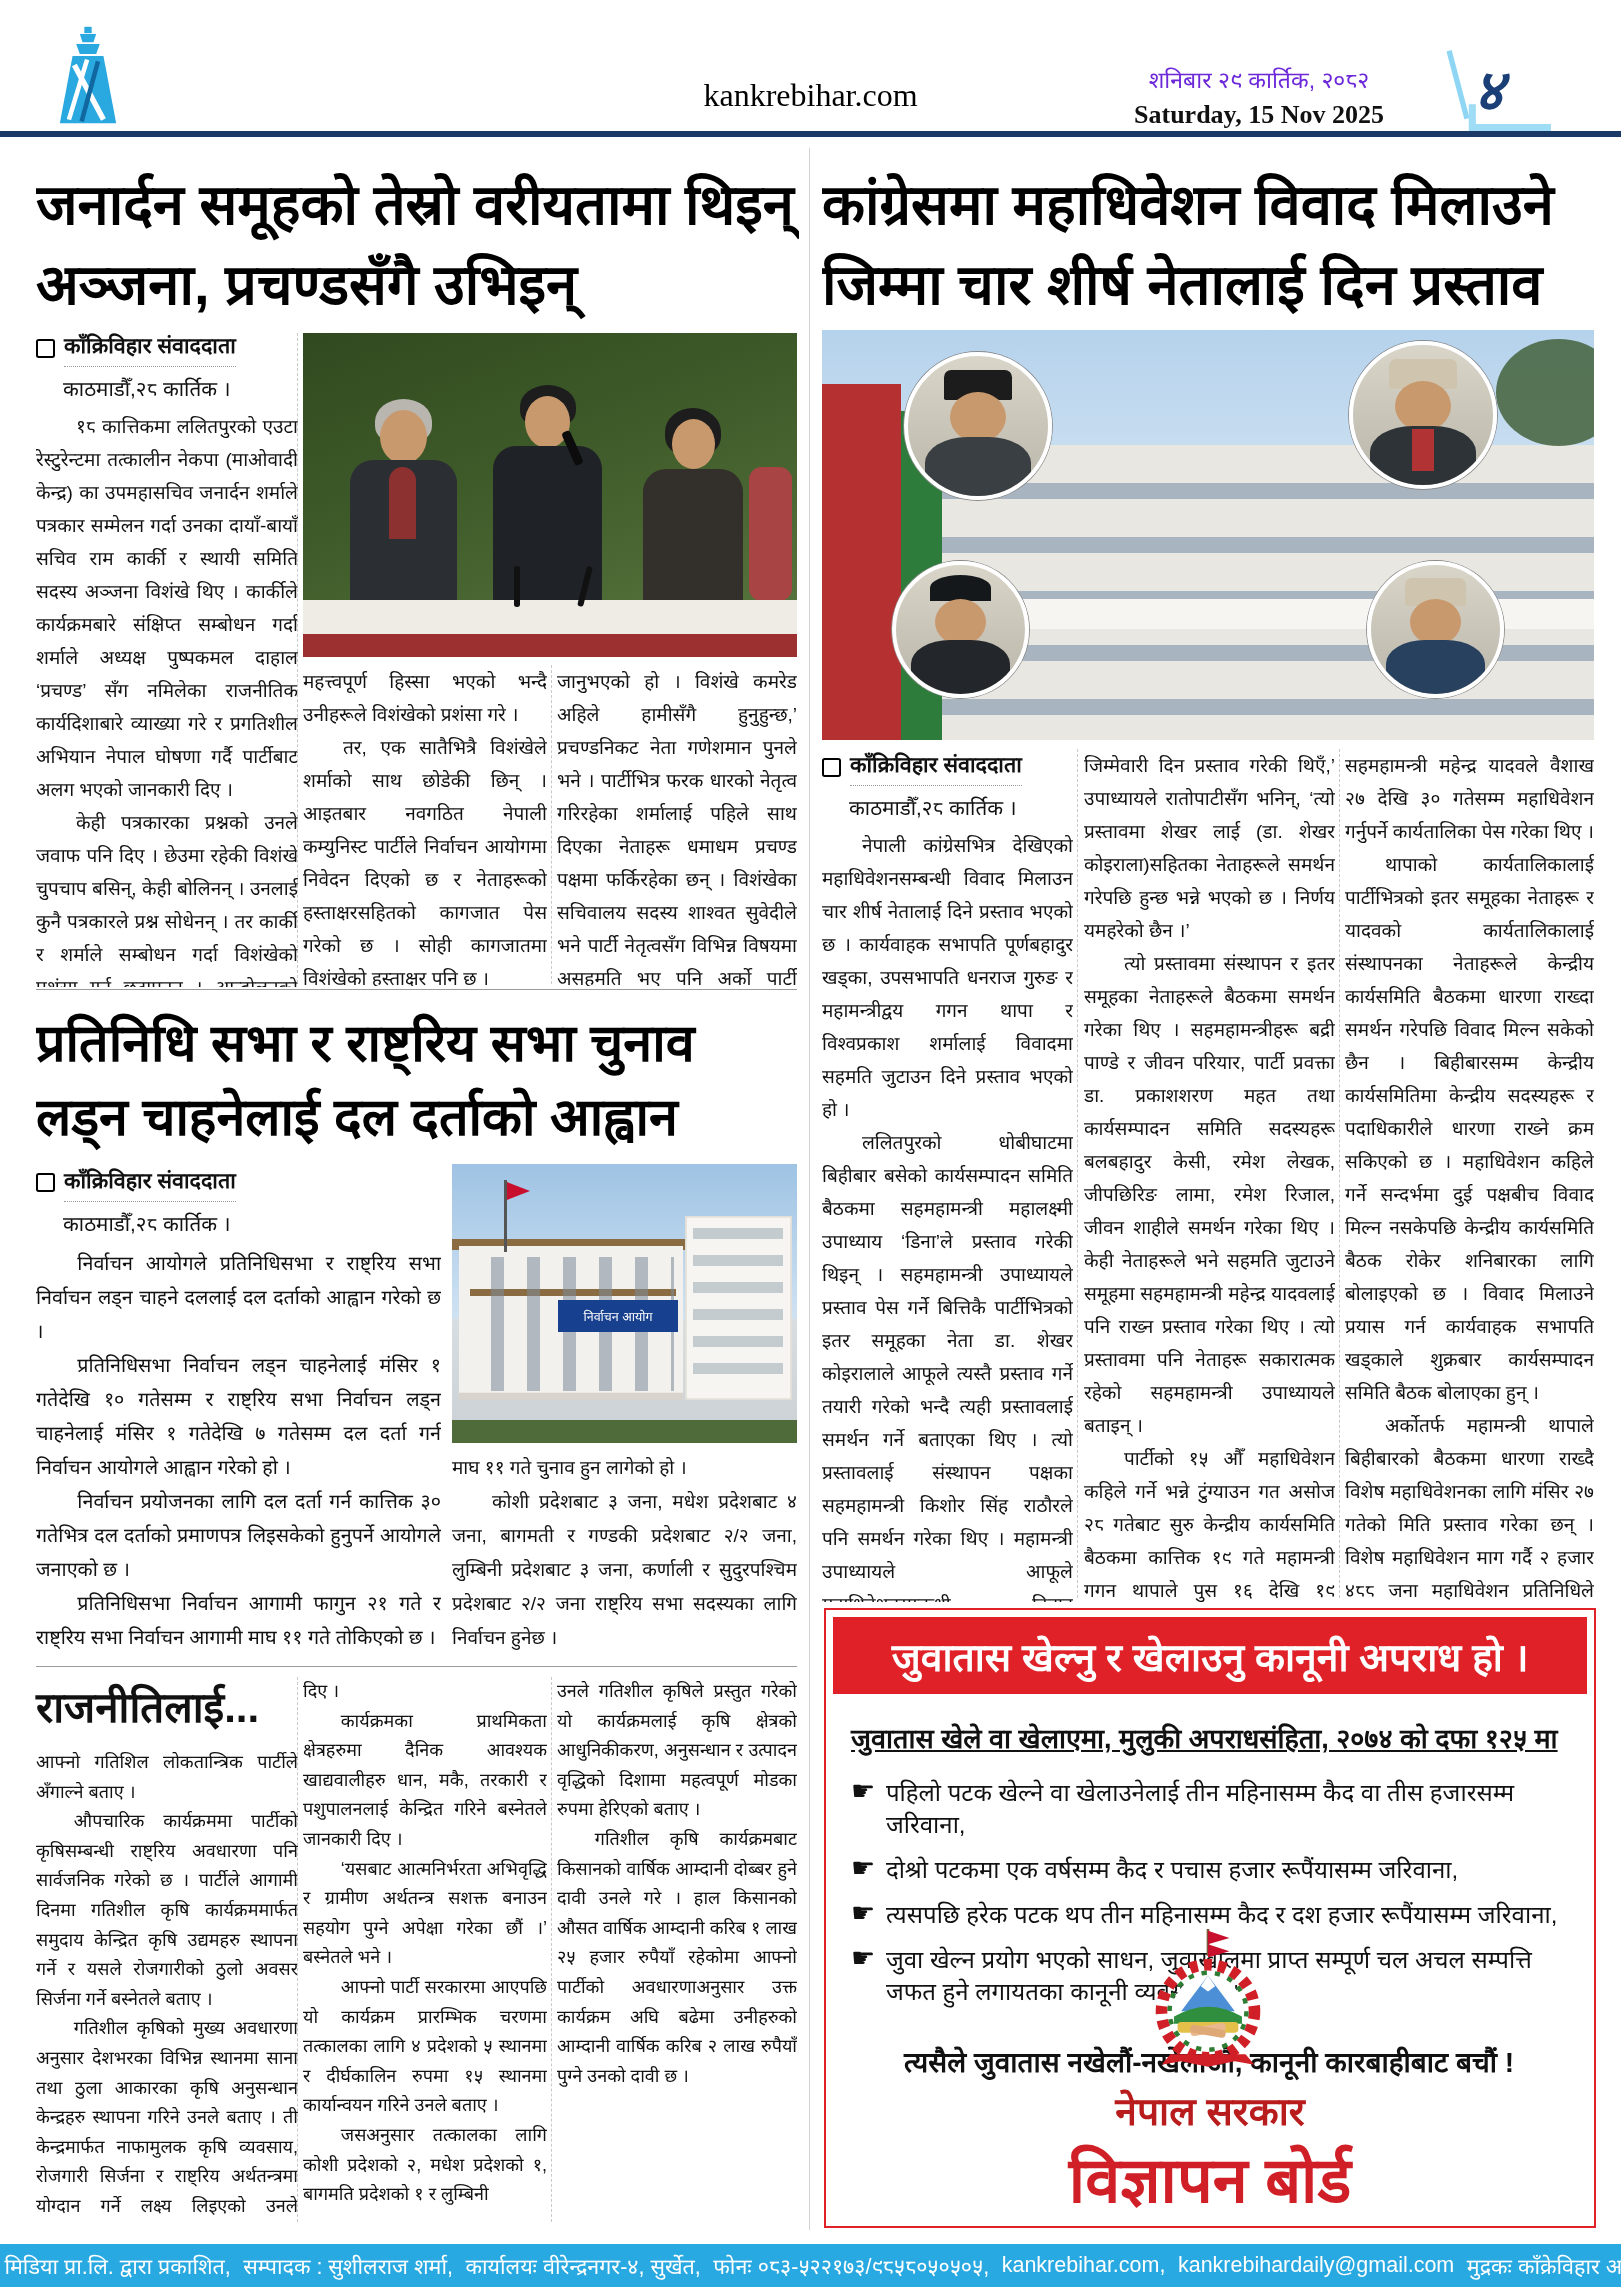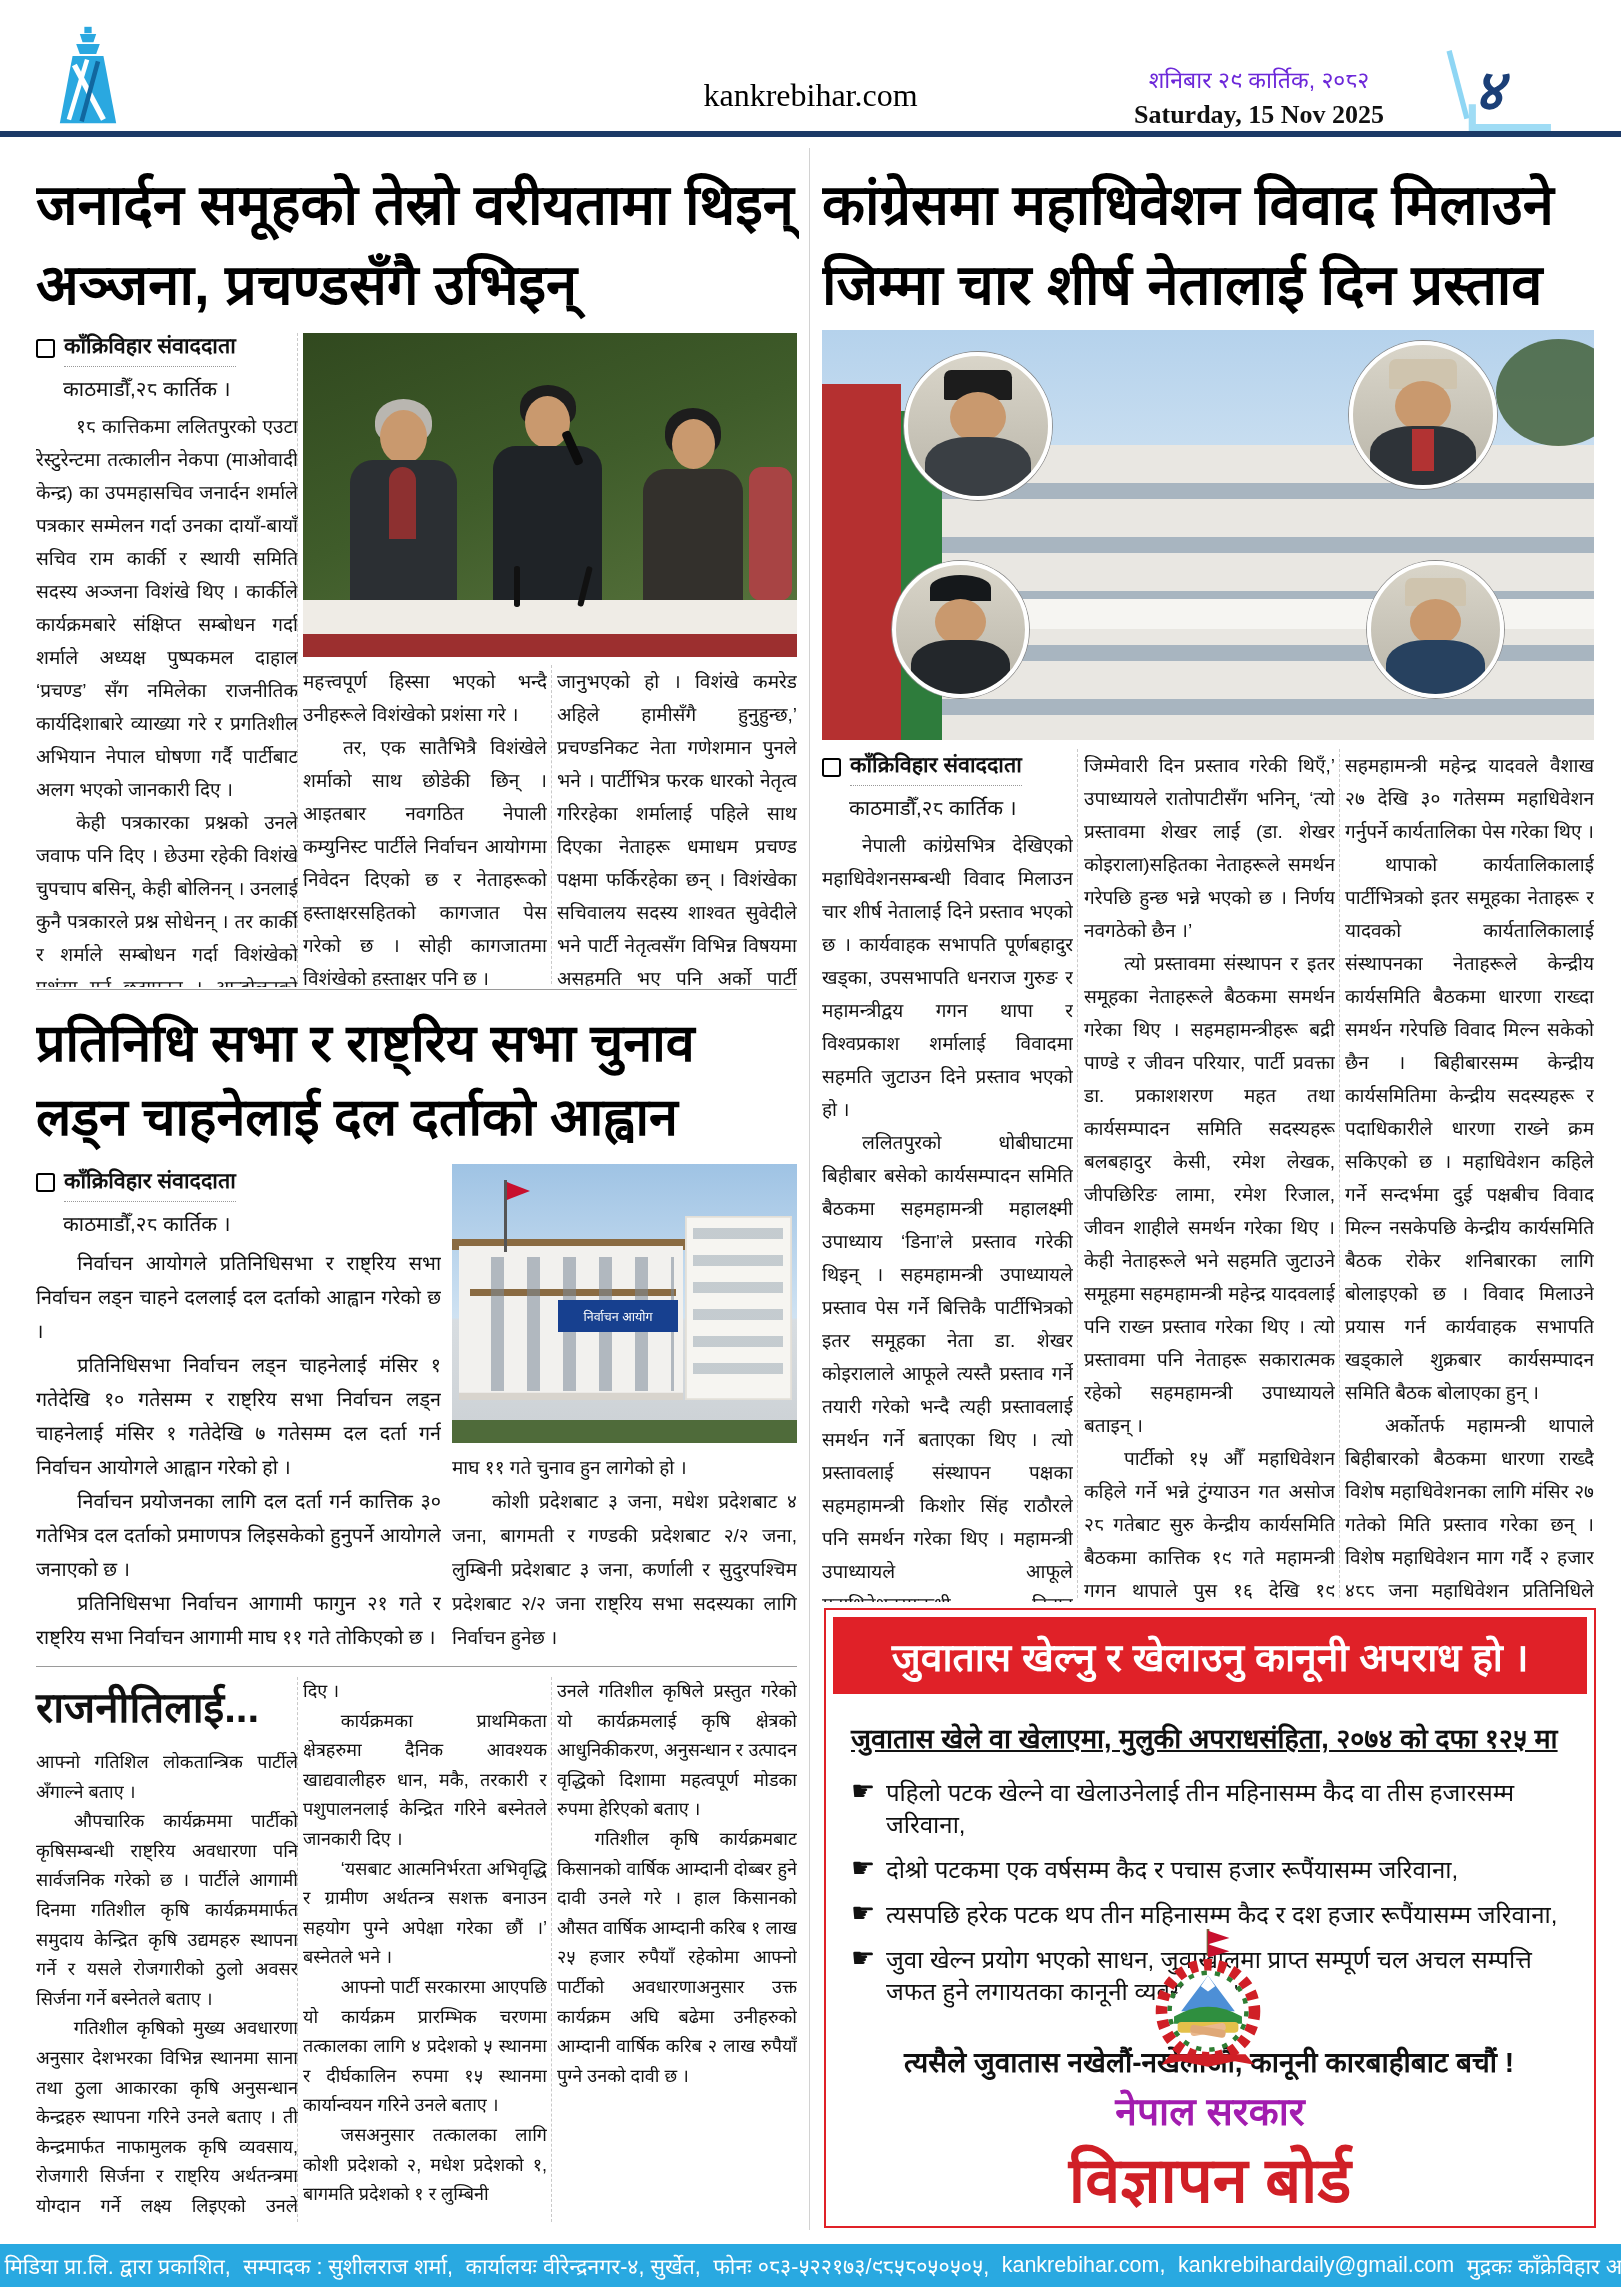--- a/index.html
+++ b/index.html
@@ -126,21 +126,21 @@
   .ad-box { left:824px; top:1608px; width:768px; height:616px; border:2.7px solid #e02128; background:#fff; }
   .ad-banner { position:absolute; left:7.2px; top:7.2px; width:754px; height:77px; background:#e02128; color:#fff;
     font-size:39px; font-weight:800; display:flex; align-items:center; justify-content:center; }
   .ad-heading { position:absolute; left:25px; top:109px; width:716px; font-size:27px; font-weight:800;
     text-decoration:underline; }
   .ad-bullets { position:absolute; left:25px; top:154px; width:722px; }
   .ad-bullet { display:flex; gap:10.7px; margin-top:12.5px; font-size:24px; line-height:1.35; }
   .finger { flex:0 0 auto; font-size:27px; line-height:1.1; }
   .ad-closing { position:absolute; left:25px; top:432px; width:716px; text-align:center; font-size:28px; font-weight:800; }
   .ad-emblem { position:absolute; left:315px; top:319px; width:134px; height:143px; }
-  .ad-gov { position:absolute; left:0; top:473px; width:768px; text-align:center; font-size:39px; font-weight:800; color:#a21caf; }
+  .ad-gov { position:absolute; left:0; top:473px; width:768px; text-align:center; font-size:39px; font-weight:800; color:#b91c1c; }
   .ad-board { position:absolute; left:0; top:525px; width:768px; text-align:center; font-size:63px; font-weight:800; color:#d01f26; }
 
   
   .footer-bar { left:0; top:2244px; width:1621px; height:43px; background:#29a9e1; color:#fff;
     display:flex; align-items:center; justify-content:center; overflow:hidden; }
   .footer-bar p { display:inline; margin:0 12.5px 0 0; font-size:21.5px; white-space:nowrap; }
 </style>
 </head>
 <body>
 
@@ -328,21 +328,21 @@
       <span class="bl-text">काँक्रिविहार संवाददाता</span>
     </div>
     <div class="dateline">काठमाडौँ,२८ कार्तिक ।</div>
     <div class="paras">
         <p>नेपाली कांग्रेसभित्र देखिएको महाधिवेशनसम्बन्धी विवाद मिलाउन चार शीर्ष नेतालाई दिने प्रस्ताव भएको छ । कार्यवाहक सभापति पूर्णबहादुर खड्का, उपसभापति धनराज गुरुङ र महामन्त्रीद्वय गगन थापा र विश्वप्रकाश शर्मालाई विवादमा सहमति जुटाउन दिने प्रस्ताव भएको हो ।</p>
         <p>ललितपुरको धोबीघाटमा बिहीबार बसेको कार्यसम्पादन समिति बैठकमा सहमहामन्त्री महालक्ष्मी उपाध्याय ‘डिना’ले प्रस्ताव गरेकी थिइन् । सहमहामन्त्री उपाध्यायले प्रस्ताव पेस गर्ने बित्तिकै पार्टीभित्रको इतर समूहका नेता डा. शेखर कोइरालाले आफूले त्यस्तै प्रस्ताव गर्ने तयारी गरेको भन्दै त्यही प्रस्तावलाई समर्थन गर्ने बताएका थिए । त्यो प्रस्तावलाई संस्थापन पक्षका सहमहामन्त्री किशोर सिंह राठौरले पनि समर्थन गरेका थिए ।  महामन्त्री उपाध्यायले आफूले महाधिवेशनसम्बन्धी विवाद मिलाउनका लागि चार शीर्ष नेतालाई जिम्मेवारी दिन प्रस्ताव गरेको पुष्टि गरिन् । ‘हो मैले चार शीर्ष नेतालाई महाधिवेशनसम्बन्धमा देखिएको विवाद समाधान गर्ने</p>
       </div>
   </div>
   <div class="abs colbox cont-first r-c2">
     <div class="paras">
-        <p>जिम्मेवारी दिन प्रस्ताव गरेकी थिएँ,’ उपाध्यायले रातोपाटीसँग भनिन्, ‘त्यो प्रस्तावमा शेखर लाई (डा. शेखर कोइराला)सहितका नेताहरूले समर्थन गरेपछि हुन्छ भन्ने भएको छ । निर्णय नवगठेको छैन ।’</p>
+        <p>जिम्मेवारी दिन प्रस्ताव गरेकी थिएँ,’ उपाध्यायले रातोपाटीसँग भनिन्, ‘त्यो प्रस्तावमा शेखर लाई (डा. शेखर कोइराला)सहितका नेताहरूले समर्थन गरेपछि हुन्छ भन्ने भएको छ । निर्णय यमहरेको छैन ।’</p>
         <p>त्यो प्रस्तावमा संस्थापन र इतर समूहका नेताहरूले बैठकमा समर्थन गरेका थिए । सहमहामन्त्रीहरू बद्री पाण्डे र जीवन परियार, पार्टी प्रवक्ता डा. प्रकाशशरण महत तथा कार्यसम्पादन समिति सदस्यहरू बलबहादुर केसी, रमेश लेखक, जीपछिरिङ लामा, रमेश रिजाल, जीवन शाहीले समर्थन गरेका थिए । केही नेताहरूले भने सहमति जुटाउने समूहमा सहमहामन्त्री महेन्द्र यादवलाई पनि राख्न प्रस्ताव गरेका थिए । त्यो प्रस्तावमा पनि नेताहरू सकारात्मक रहेको सहमहामन्त्री उपाध्यायले बताइन् ।</p>
         <p>पार्टीको १५ औँ महाधिवेशन कहिले गर्ने भन्ने टुंग्याउन गत असोज २८ गतेबाट सुरु केन्द्रीय कार्यसमिति बैठकमा कात्तिक १९ गते महामन्त्री गगन थापाले पुस १६ देखि १९ गतेसम्म महाधिवेशन गर्ने कार्यतालिका पेस गरेका थिए । त्यसै दिन उनको कार्यतलिकालाई काउन्टर दिँदै</p>
       </div>
   </div>
   <div class="abs colbox cont-first r-c3">
     <div class="paras">
         <p>सहमहामन्त्री महेन्द्र यादवले वैशाख २७ देखि ३० गतेसम्म महाधिवेशन गर्नुपर्ने कार्यतालिका पेस गरेका थिए ।</p>
         <p>थापाको कार्यतालिकालाई पार्टीभित्रको इतर समूहका नेताहरू र यादवको कार्यतालिकालाई संस्थापनका नेताहरूले केन्द्रीय कार्यसमिति बैठकमा धारणा राख्दा समर्थन गरेपछि विवाद मिल्न सकेको छैन । बिहीबारसम्म केन्द्रीय कार्यसमितिमा केन्द्रीय सदस्यहरू र पदाधिकारीले धारणा राख्ने क्रम सकिएको छ । महाधिवेशन कहिले गर्ने सन्दर्भमा दुई पक्षबीच विवाद मिल्न नसकेपछि केन्द्रीय कार्यसमिति बैठक रोकेर शनिबारका लागि बोलाइएको छ । विवाद मिलाउने प्रयास गर्न कार्यवाहक सभापति खड्काले शुक्रबार कार्यसम्पादन समिति बैठक बोलाएका हुन् ।</p>
         <p>अर्कोतर्फ महामन्त्री थापाले बिहीबारको बैठकमा धारणा राख्दै विशेष महाधिवेशनका लागि मंसिर २७ गतेको मिति प्रस्ताव गरेका छन् । विशेष महाधिवेशन माग गर्दै २ हजार ४८८ जना महाधिवेशन प्रतिनिधिले कार्यवाहक सभापति खड्कालाई असोज २९ गते हस्ताक्षर बुझाइसकेका छन् ।</p>
       </div>

